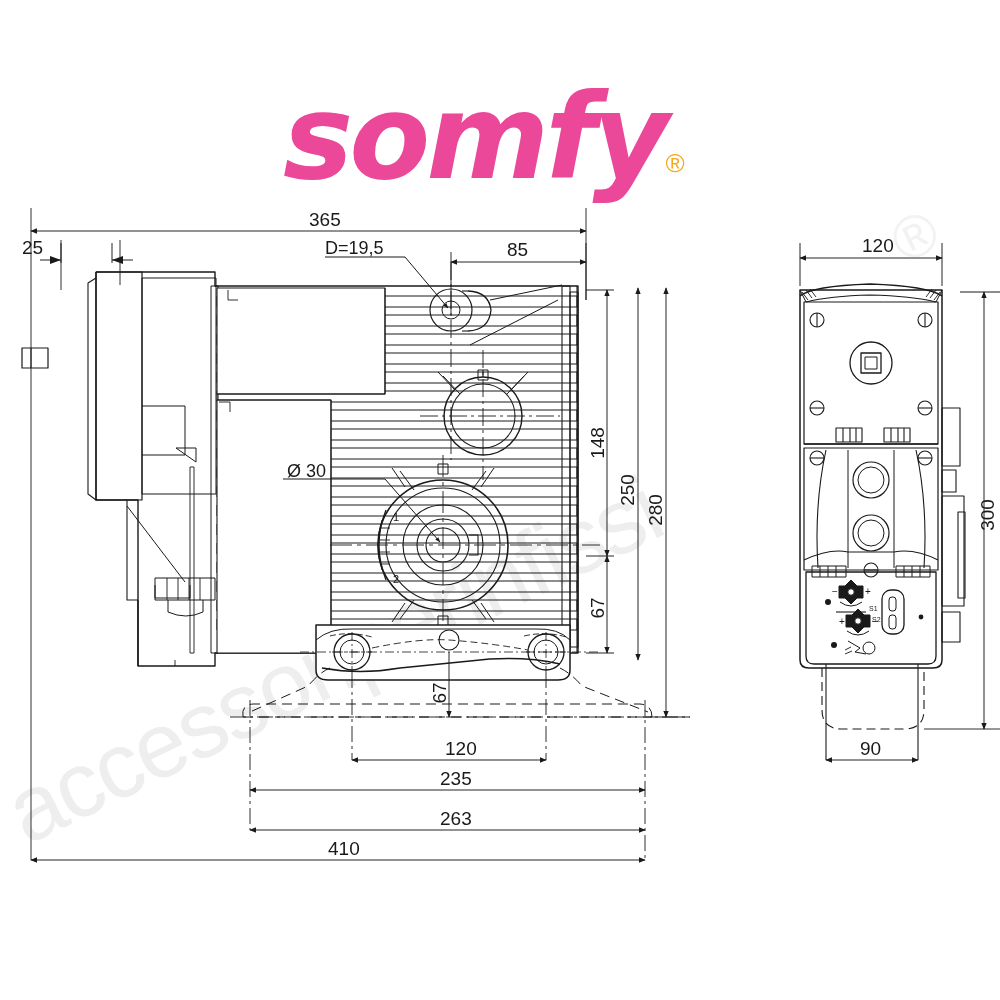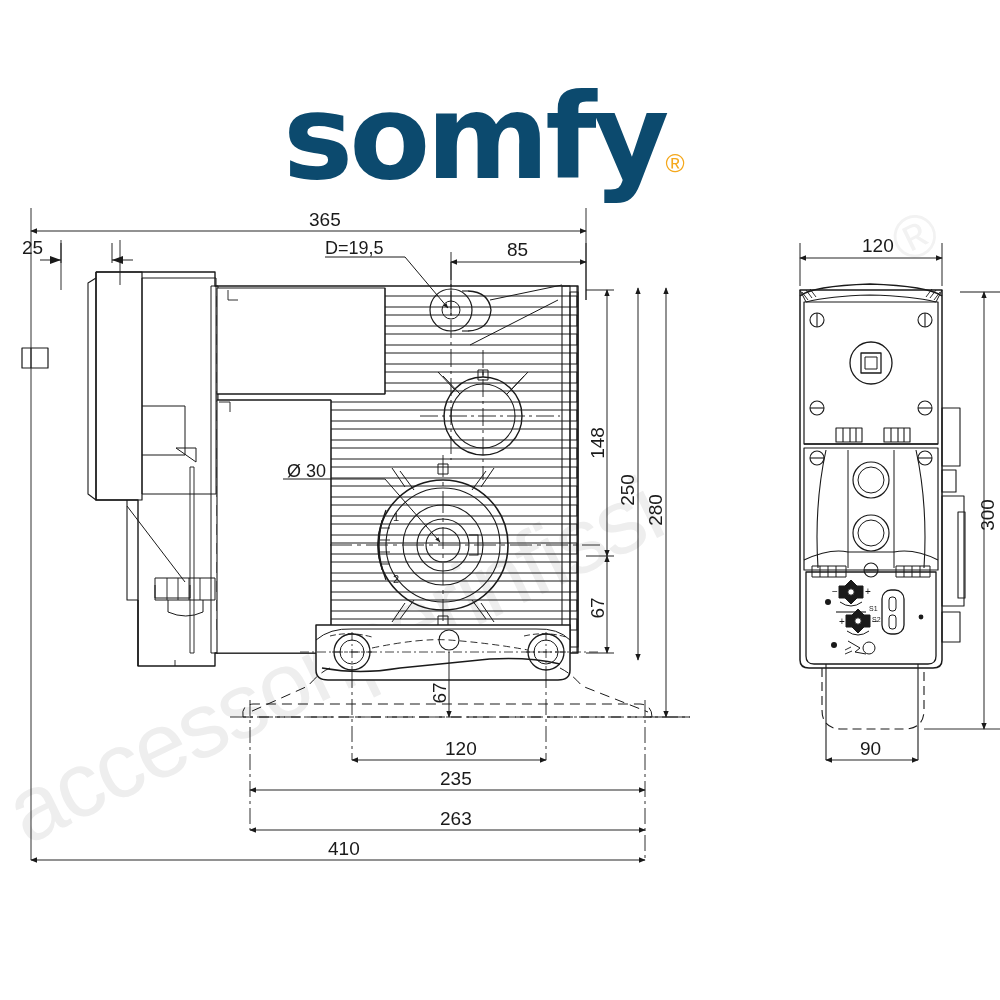--- a/index.html
+++ b/index.html
@@ -16,21 +16,21 @@
 </style>
 </head>
 <body>
 
 <div id="root">
 
   <div class="wm" style="left:-10px;top:770px;">accessoriperinfissi</div>
   <div class="wm2" style="left:880px;top:215px;font-size:60px;color:#f2f2f2;">®</div>
 
   <div class="logo">
-    <span class="logo-text" style="color:#0c4a6e;">somfy</span><span class="logo-reg" style="color:#F5A81C;">®</span>
+    <span class="logo-text" style="color:#ec4899;font-style:italic;">somfy</span><span class="logo-reg" style="color:#F5A81C;">®</span>
   </div>
 
   <svg width="1000" height="1000" viewBox="0 0 1000 1000">
     <defs>
       <marker id="ar" viewBox="0 0 10 10" refX="9" refY="5" markerWidth="7" markerHeight="7" orient="auto-start-reverse">
         <path d="M 0 1 L 10 5 L 0 9 z" fill="#1a1a1a"></path>
       </marker>
       <marker id="arS" viewBox="0 0 10 10" refX="9" refY="5" markerWidth="5.5" markerHeight="5.5" orient="auto-start-reverse">
         <path d="M 0 1.5 L 10 5 L 0 8.5 z" fill="#1a1a1a"></path>
       </marker>

